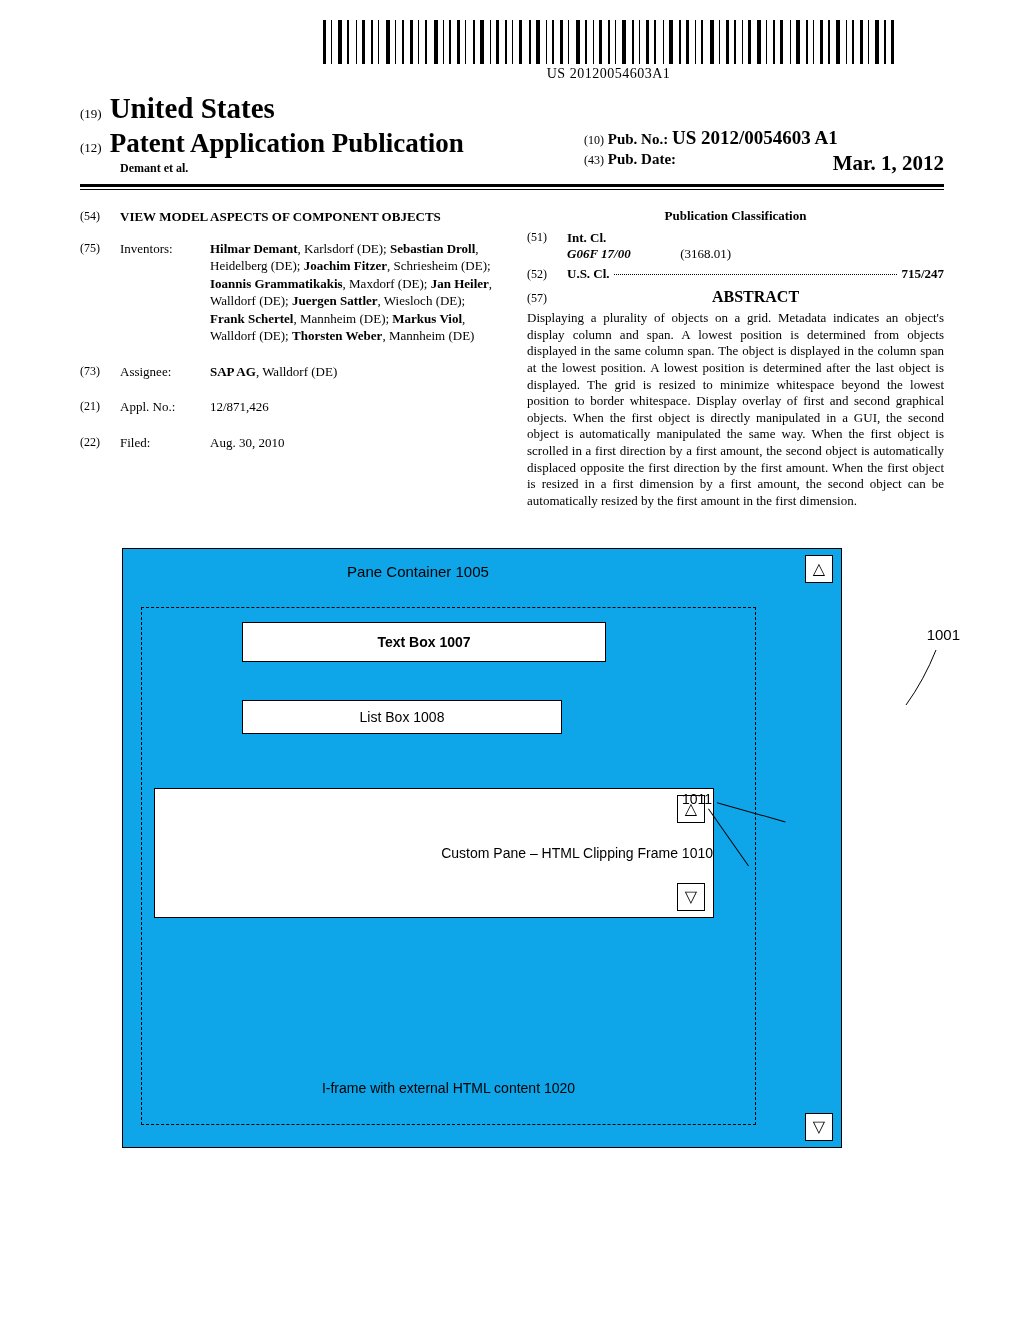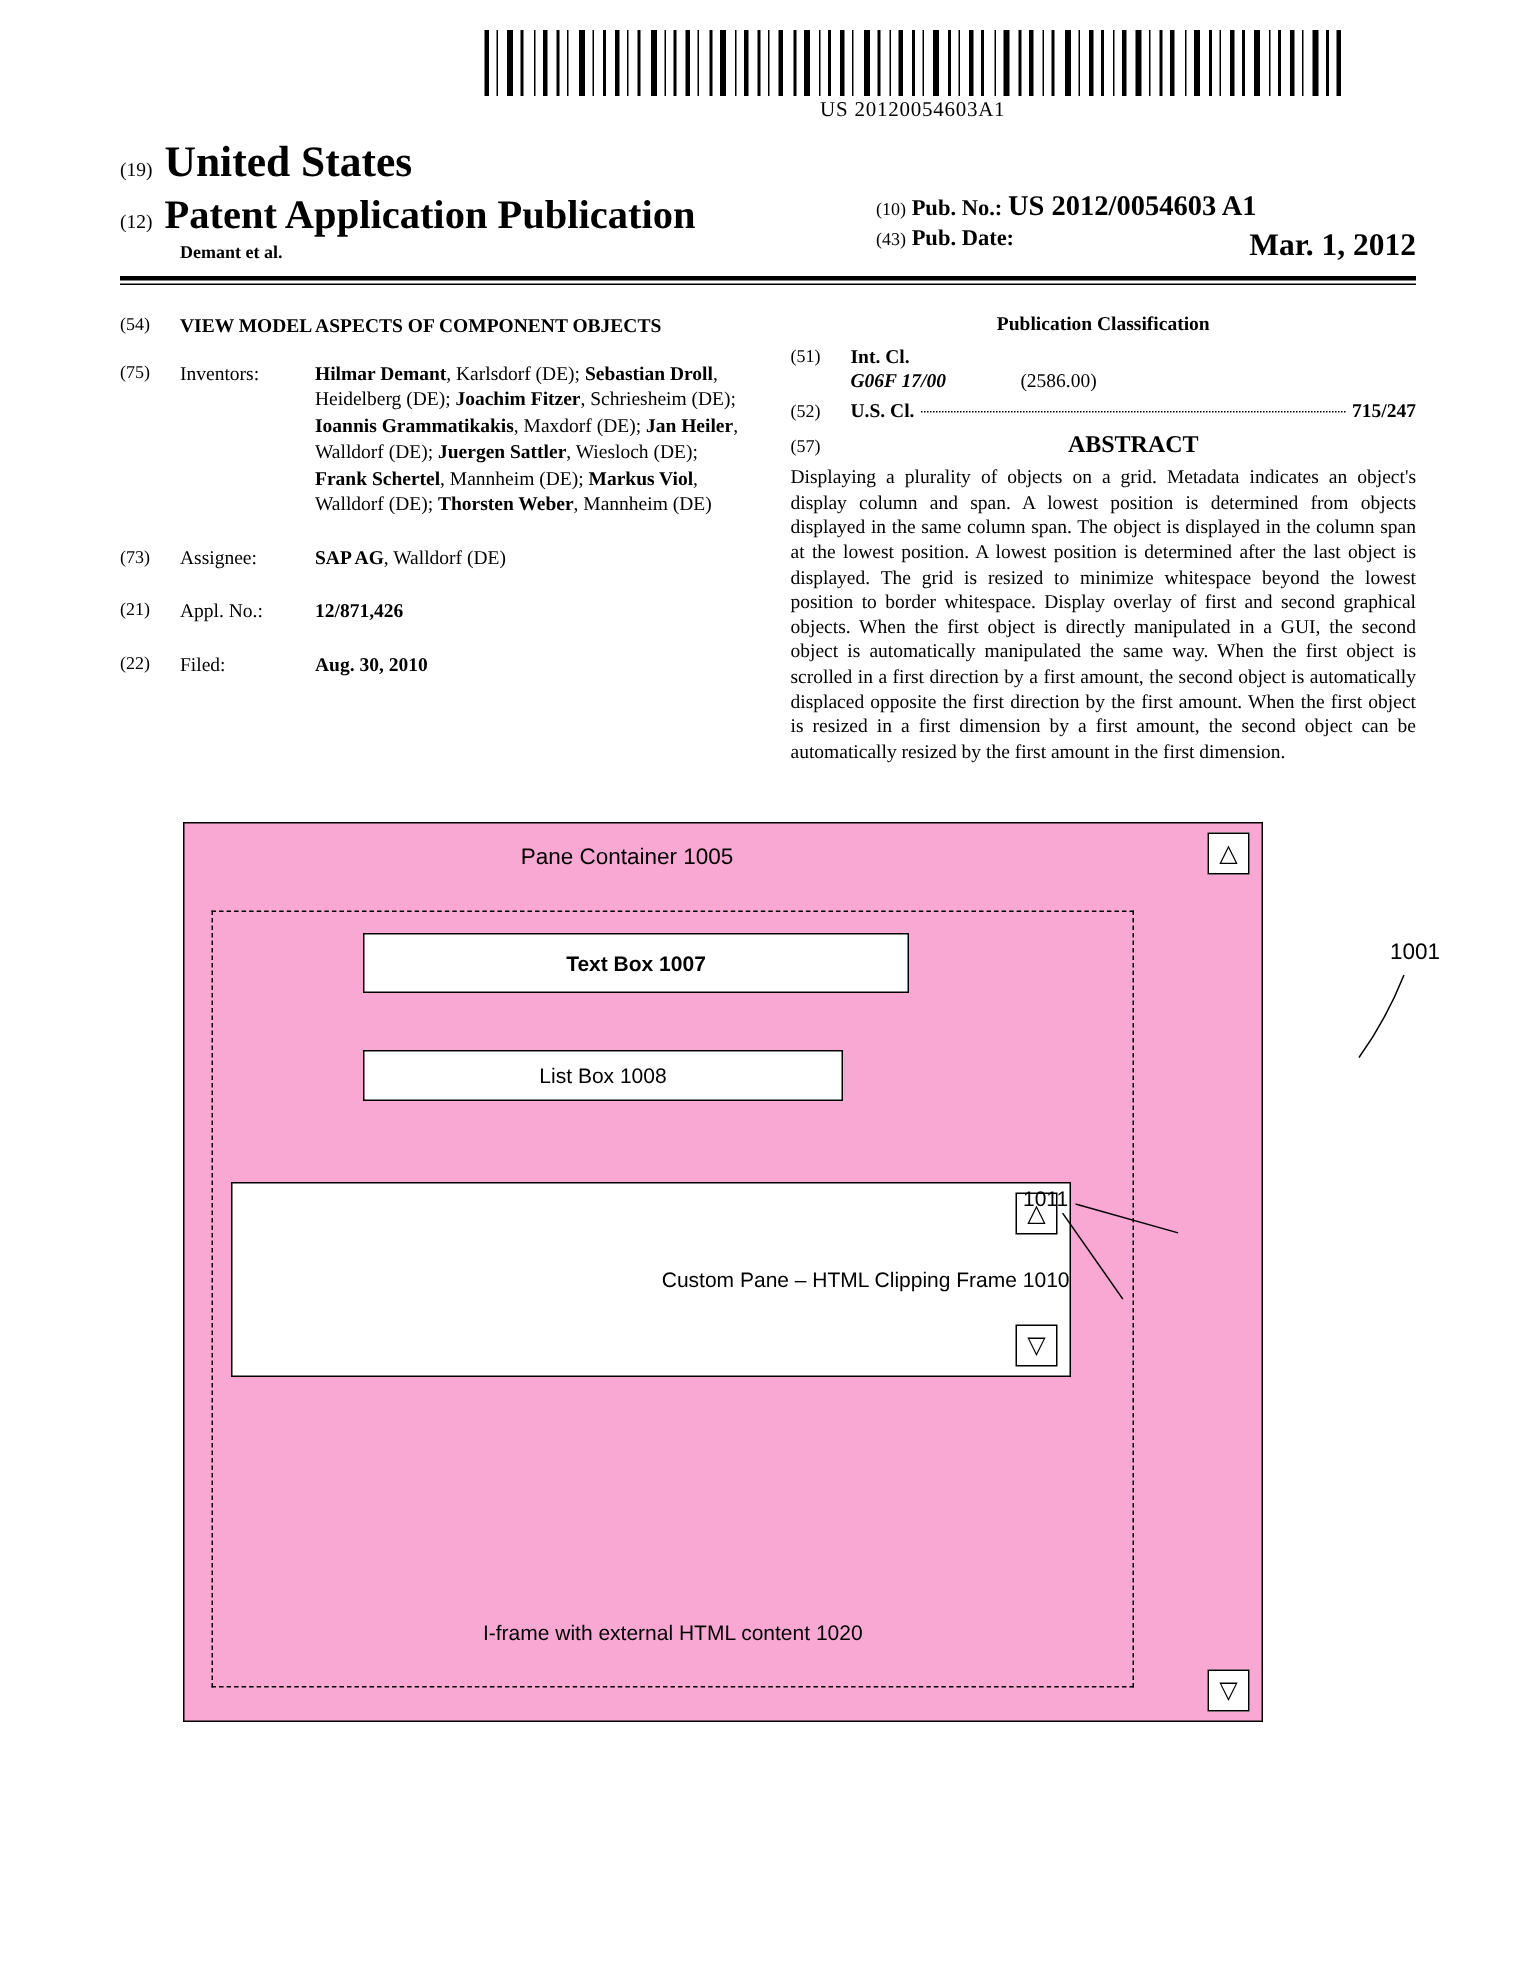--- a/index.html
+++ b/index.html
@@ -85,21 +85,21 @@
   .field-row {
     display: flex;
     margin-bottom: 14px;
     line-height: 1.35;
   }
   .field-code { width: 40px; font-size: 12px; }
   .field-label { width: 90px; }
   .field-value { flex: 1; }
   .title-value { text-transform: uppercase; font-weight: bold; }
   .inventor-name { font-weight: bold; }
-  .appl-value { font-weight: bold; }
+  .appl-value { font-weight: normal; }
   .class-head {
     font-weight: bold;
     text-align: center;
     font-size: 13px;
     margin-bottom: 6px;
   }
   .intcl-row { display: flex; font-size: 13px; }
   .intcl-code-num { width: 40px; font-size: 12px; }
   .intcl-label { font-weight: bold; }
   .intcl-values { margin-left: 40px; font-size: 13px; }
@@ -134,21 +134,21 @@
     margin: 38px auto 0;
     width: 780px;
     position: relative;
     font-family: Arial, Helvetica, sans-serif;
   }
   .outer-frame {
     border: 1.5px solid #000;
     width: 720px;
     height: 600px;
     position: relative;
-    background: #f9a8d4;
+    background: #0ea5e9;
   }
   .pane-title {
     position: absolute;
     top: 14px;
     left: 150px;
     width: 290px;
     text-align: center;
     font-size: 15px;
   }
   .dashed-frame {
@@ -394,21 +394,21 @@
 
   <div class="col-right">
     <div class="class-head">Publication Classification</div>
 
     <div class="intcl-row">
       <div class="intcl-code-num">(51)</div>
       <div class="intcl-label">Int. Cl.</div>
     </div>
     <div class="intcl-values">
       <span class="intcl-main">G06F 17/00</span>
-      <span>(2586.00)</span>
+      <span>(3168.01)</span>
     </div>
 
     <div class="uscl-row">
       <div class="uscl-code">(52)</div>
       <div class="uscl-label">U.S. Cl.</div>
       <div class="uscl-dots"></div>
       <div class="uscl-value">715/247</div>
     </div>
 
     <div class="abstract-head-row">

